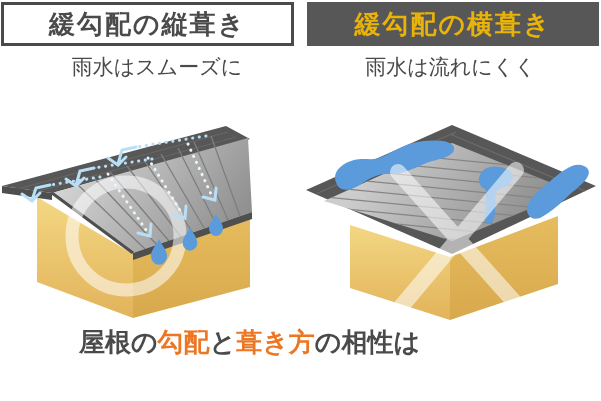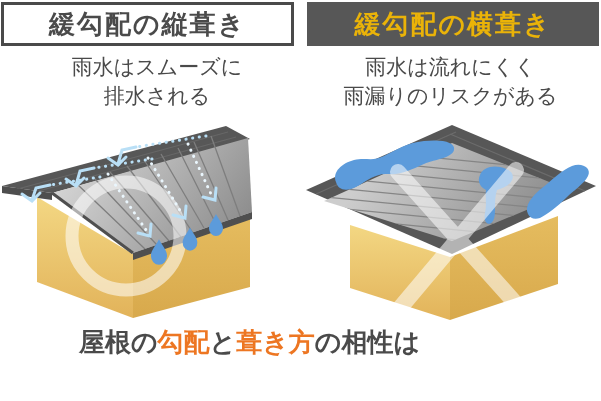--- a/index.html
+++ b/index.html
@@ -38,25 +38,23 @@
 
 <div class="header-box outline">
   <span>緩勾配の縦葺き</span>
 </div>
 <div class="header-box filled">
   <span>緩勾配の横葺き</span>
 </div>
 
 <div class="desc left">
   <div>雨水はスムーズに</div>
-  <div>排水される</div>
 </div>
 <div class="desc right">
   <div>雨水は流れにくく</div>
-  <div>雨漏りのリスクがある</div>
 </div>
 
 <svg id="illustration" width="601" height="215" viewBox="0 110 601 215">
   <defs>
     <linearGradient id="gWallL" x1="0" y1="0" x2="0" y2="1">
       <stop offset="0" style="stop-color:var(--wall-yellow-light,#F5DC8E)"></stop>
       <stop offset="1" stop-color="#E2B35A"></stop>
     </linearGradient>
     <linearGradient id="gWallR" x1="0" y1="0" x2="0" y2="1">
       <stop offset="0" style="stop-color:var(--wall-yellow-dark,#EDC96C)"></stop>

